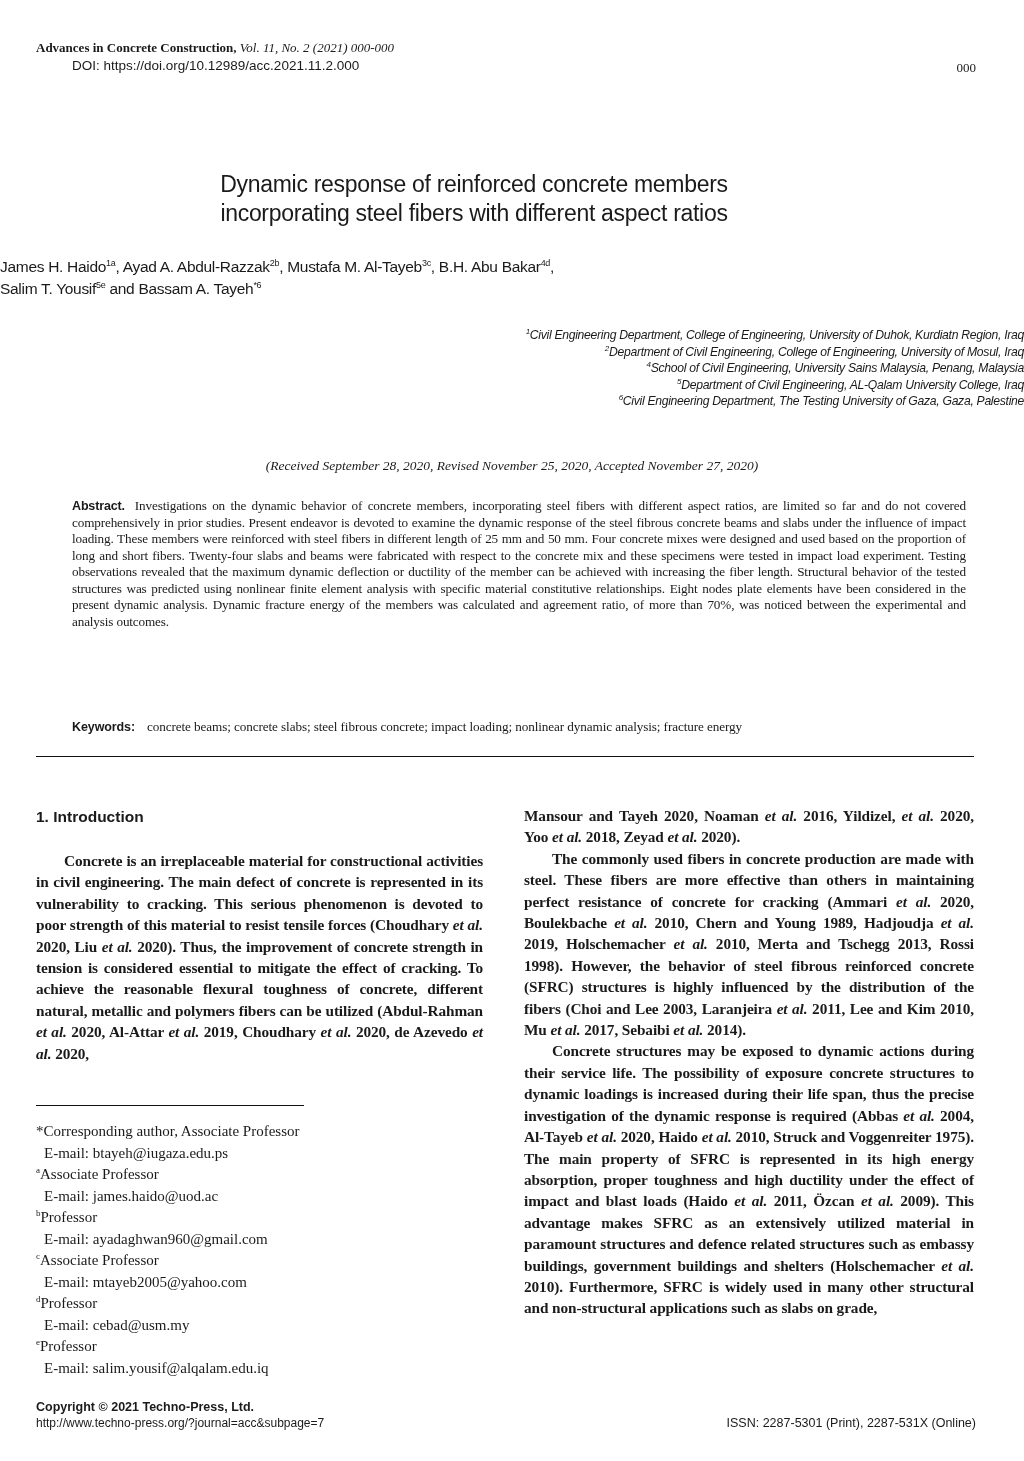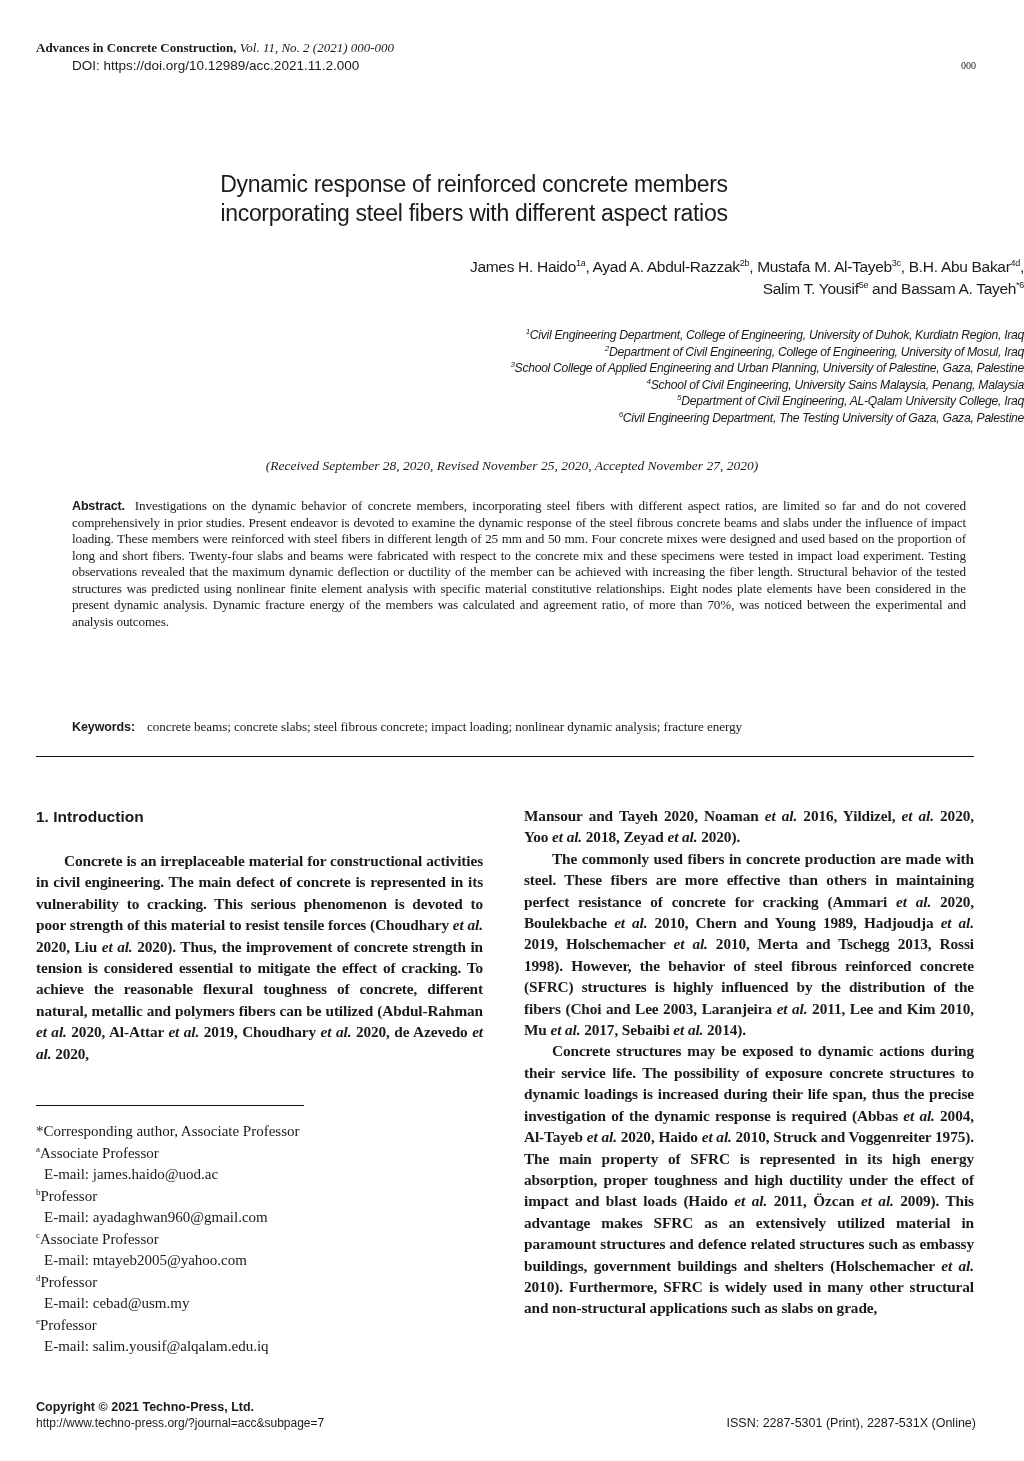--- a/index.html
+++ b/index.html
@@ -3,24 +3,24 @@
 <meta charset="utf-8">
 <style>
   html, body { margin: 0; padding: 0; background: #ffffff; }
   body { width: 1024px; height: 1461px; position: relative; overflow: hidden; color: #1a1a1a; }
   .abs { position: absolute; }
 
   #journal-line { left: 36px; top: 40px; font-size: 13px; font-family: "Liberation Serif", serif; }
   #journal-line b { font-weight: bold; }
   #journal-line i { font-style: italic; }
   #doi-line { left: 36px; top: 58px; font-size: 13.5px; font-family: "Liberation Sans", sans-serif; margin-left: 36px; }
-  #page-num { right: 48px; top: 60px; font-size: 10px; font-family: "Liberation Serif", serif; }
+  #page-num { right: 48px; top: 60px; font-size: 13px; font-family: "Liberation Serif", serif; }
 
   #title { left: 0; width: 948px; top: 170px; text-align: center; font-family: "Liberation Sans", sans-serif; font-size: 23px; line-height: 29px; letter-spacing: -0.3px; }
-  #authors { left: 0; width: 1024px; top: 256px; text-align: right; font-family: "Liberation Sans", sans-serif; font-size: 15.5px; line-height: 22px; letter-spacing: -0.3px; }
+  #authors { left: 0; width: 1024px; top: 256px; text-align: left; font-family: "Liberation Sans", sans-serif; font-size: 15.5px; line-height: 22px; letter-spacing: -0.3px; }
   #authors sup { font-size: 9px; vertical-align: 6px; line-height: 0; }
 
   #affiliations { left: 0; width: 1024px; top: 327px; text-align: right; font-family: "Liberation Sans", sans-serif; font-style: italic; font-size: 12.2px; line-height: 16.6px; letter-spacing: -0.3px; }
   #affiliations sup { font-size: 8px; vertical-align: 5px; line-height: 0; }
   #received { left: 0; width: 1024px; top: 458px; text-align: center; font-family: "Liberation Serif", serif; font-style: italic; font-size: 13.5px; }
 
   #abstract { left: 72px; width: 894px; top: 498px; font-family: "Liberation Serif", serif; font-size: 13.2px; line-height: 16.5px; text-align: justify; letter-spacing: -0.15px; }
   #abstract .lbl { font-family: "Liberation Sans", sans-serif; font-weight: bold; font-size: 12.5px; margin-right: 10px; }
   #keywords { left: 72px; width: 894px; top: 718px; font-family: "Liberation Serif", serif; font-size: 13.2px; line-height: 17px; text-align: justify; letter-spacing: -0.1px; }
   #keywords .lbl { font-family: "Liberation Sans", sans-serif; font-weight: bold; font-size: 12.5px; margin-right: 12px; }
@@ -59,21 +59,20 @@
 </div>
 
 <div class="abs" id="authors">
     <div><span>James H. Haido</span><sup>1a</sup><span>, </span><span>Ayad A. Abdul-Razzak</span><sup>2b</sup><span>, </span><span>Mustafa M. Al-Tayeb</span><sup>3c</sup><span>, </span><span>B.H. Abu Bakar</span><sup>4d</sup><span>,</span></div>
     <div><span>Salim T. Yousif</span><sup>5e</sup><span> and </span><span>Bassam A. Tayeh</span><sup>*6</sup><span></span></div>
   </div>
 
 <div class="abs" id="affiliations">
     <div><sup>1</sup><span>Civil Engineering Department, College of Engineering, University of Duhok, Kurdiatn Region, Iraq</span></div>
     <div><sup>2</sup><span>Department of Civil Engineering, College of Engineering, University of Mosul, Iraq</span></div>
-    <div><sup>3</sup><span>School College of Applied Engineering and Urban Planning, University of Palestine, Gaza, Palestine</span></div>
     <div><sup>4</sup><span>School of Civil Engineering, University Sains Malaysia, Penang, Malaysia</span></div>
     <div><sup>5</sup><span>Department of Civil Engineering, AL-Qalam University College, Iraq</span></div>
     <div><sup>6</sup><span>Civil Engineering Department, The Testing University of Gaza, Gaza, Palestine</span></div>
   </div>
 
 <div class="abs" id="received">(Received September 28, 2020, Revised November 25, 2020, Accepted November 27, 2020)</div>
 
 <div class="abs" id="abstract">
   <span class="lbl">Abstract.</span><span>Investigations on the dynamic behavior of concrete members, incorporating steel fibers with different aspect ratios, are limited so far and do not covered comprehensively in prior studies. Present endeavor is devoted to examine the dynamic response of the steel fibrous concrete beams and slabs under the influence of impact loading. These members were reinforced with steel fibers in different length of 25 mm and 50 mm. Four concrete mixes were designed and used based on the proportion of long and short fibers. Twenty-four slabs and beams were fabricated with respect to the concrete mix and these specimens were tested in impact load experiment. Testing observations revealed that the maximum dynamic deflection or ductility of the member can be achieved with increasing the fiber length. Structural behavior of the tested structures was predicted using nonlinear finite element analysis with specific material constitutive relationships. Eight nodes plate elements have been considered in the present dynamic analysis. Dynamic fracture energy of the members was calculated and agreement ratio, of more than 70%, was noticed between the experimental and analysis outcomes.</span>
 </div>
@@ -86,20 +85,21 @@
 
 <div class="abs" id="intro-heading">1. Introduction</div>
 
 <div class="abs col" id="left-col">
   <p id="left-p">Concrete is an irreplaceable material for constructional activities in civil engineering. The main defect of concrete is represented in its vulnerability to cracking. This serious phenomenon is devoted to poor strength of this material to resist tensile forces (Choudhary <i class="etal">et al.</i> 2020, Liu <i class="etal">et al.</i> 2020). Thus, the improvement of concrete strength in tension is considered essential to mitigate the effect of cracking. To achieve the reasonable flexural toughness of concrete, different natural, metallic and polymers fibers can be utilized (Abdul-Rahman <i class="etal">et al.</i> 2020, Al-Attar <i class="etal">et al.</i> 2019, Choudhary <i class="etal">et al.</i> 2020, de Azevedo <i class="etal">et al.</i> 2020,</p>
 </div>
 
 <div class="abs" id="fn-rule"></div>
 <div class="abs" id="footnotes">
     <div class="fn-role">*<span>Corresponding author, Associate Professor</span></div>
+    <div class="fn-email">E-mail: btayeh@iugaza.edu.ps</div>
     <div class="fn-role"><sup>a</sup><span>Associate Professor</span></div>
     <div class="fn-email">E-mail: james.haido@uod.ac</div>
     <div class="fn-role"><sup>b</sup><span>Professor</span></div>
     <div class="fn-email">E-mail: ayadaghwan960@gmail.com</div>
     <div class="fn-role"><sup>c</sup><span>Associate Professor</span></div>
     <div class="fn-email">E-mail: mtayeb2005@yahoo.com</div>
     <div class="fn-role"><sup>d</sup><span>Professor</span></div>
     <div class="fn-email">E-mail: cebad@usm.my</div>
     <div class="fn-role"><sup>e</sup><span>Professor</span></div>
     <div class="fn-email">E-mail: salim.yousif@alqalam.edu.iq</div>

